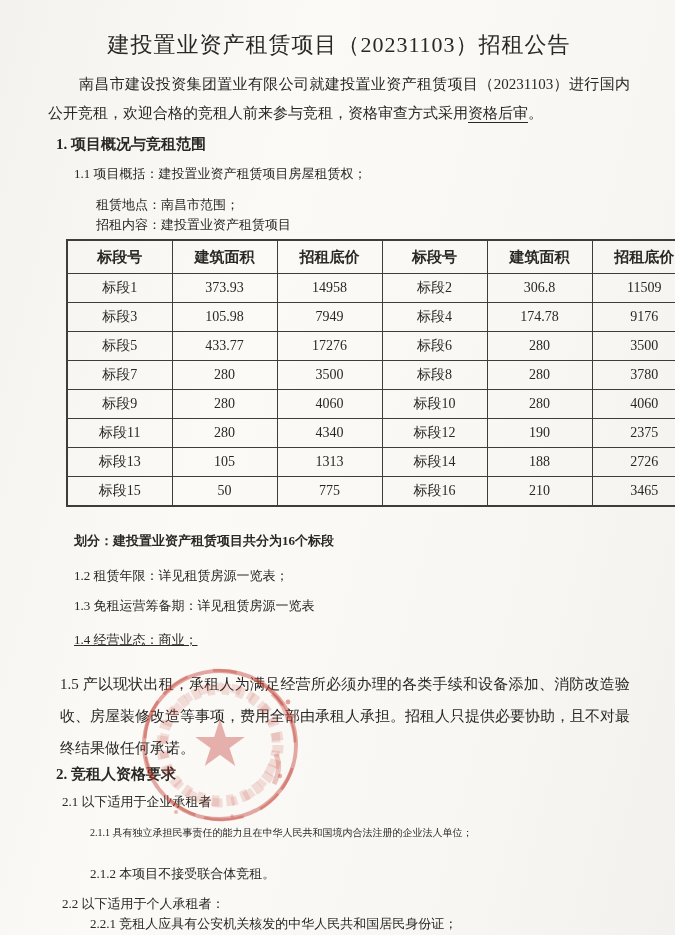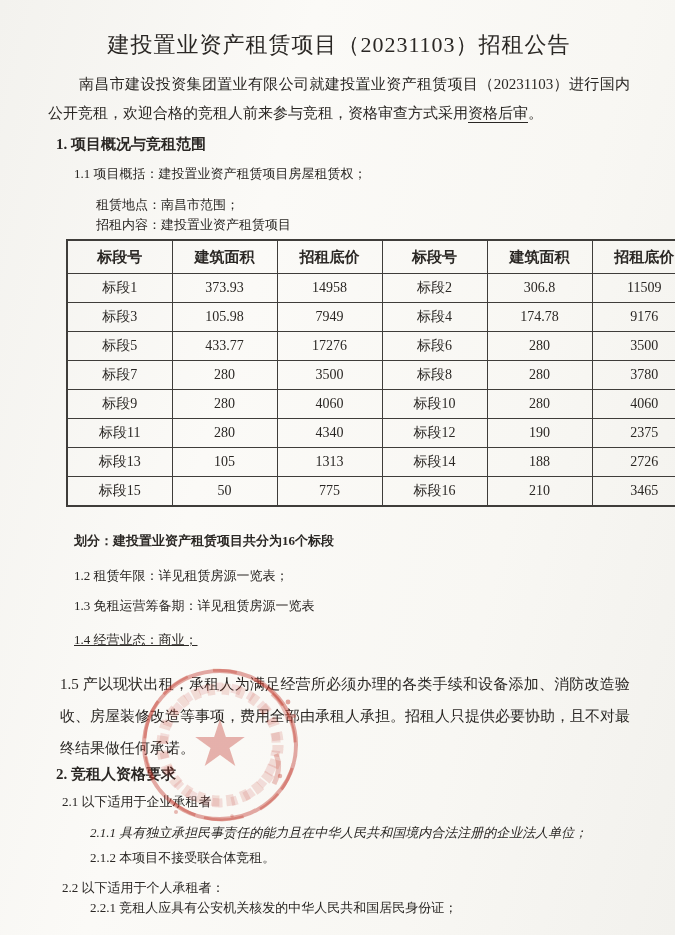--- a/index.html
+++ b/index.html
@@ -47,22 +47,22 @@
   .item-12 { margin-bottom: 10px; }
   .item-13 { margin-bottom: 14px; }
   .item-14 { margin-bottom: 18px; text-decoration: underline; }
   .para-15 {
     font-size: 15px; line-height: 32px; text-align: justify;
     padding-left: 12px; margin-bottom: 0;
   }
   .h2 { font-size: 15px; font-weight: bold; line-height: 20px; padding-left: 8px; margin-bottom: 8px; }
   .item-21 { padding-left: 14px; margin-bottom: 6px; }
   .para-211 {
-    font-size: 13px; line-height: 29px; text-align: justify;
-    text-indent: 42px; margin-bottom: 1px; font-style: italic;
+    font-size: 10px; line-height: 29px; text-align: justify;
+    text-indent: 42px; margin-bottom: 17px;
   }
   .item-212 { padding-left: 42px; margin-bottom: 10px; }
   .item-22 { padding-left: 14px; }
   .item-221 { padding-left: 42px; }
   .stamp {
     position: absolute; left: 136px; top: 664px;
     width: 168px; height: 164px;
     pointer-events: none;
   }
 </style>

